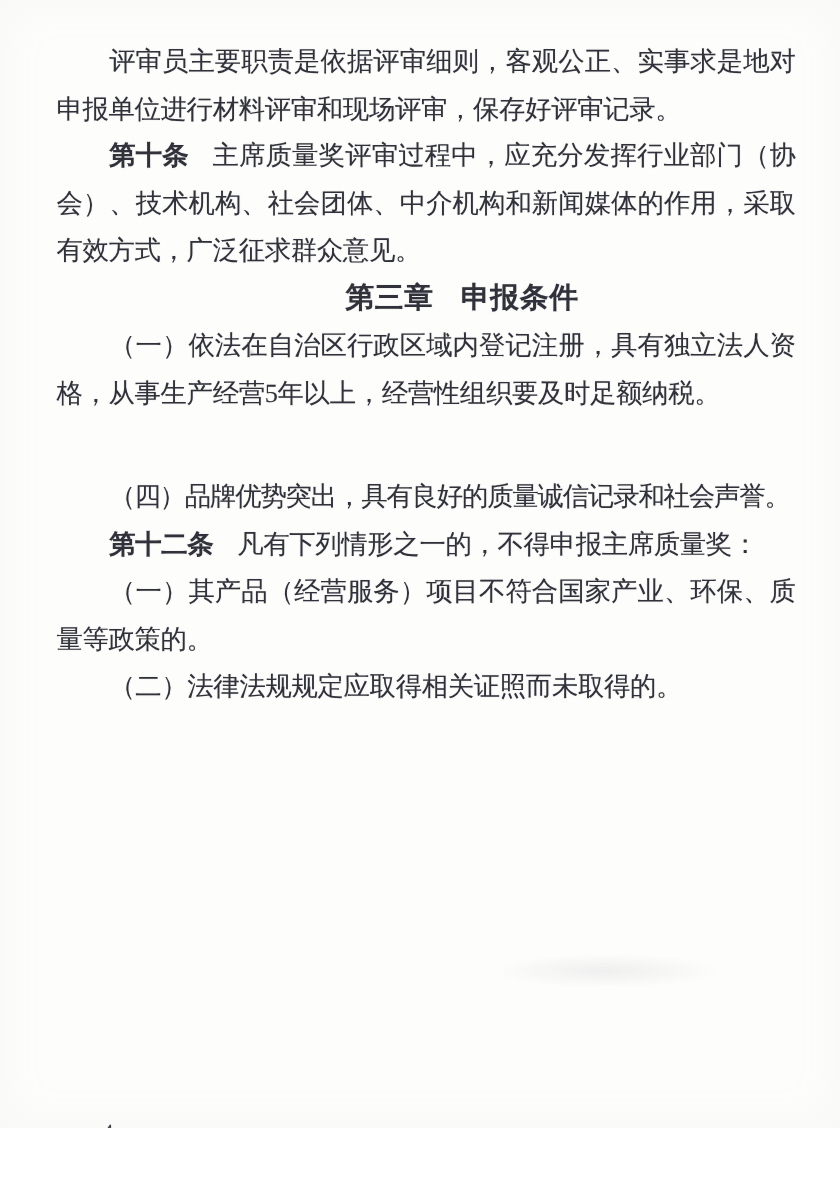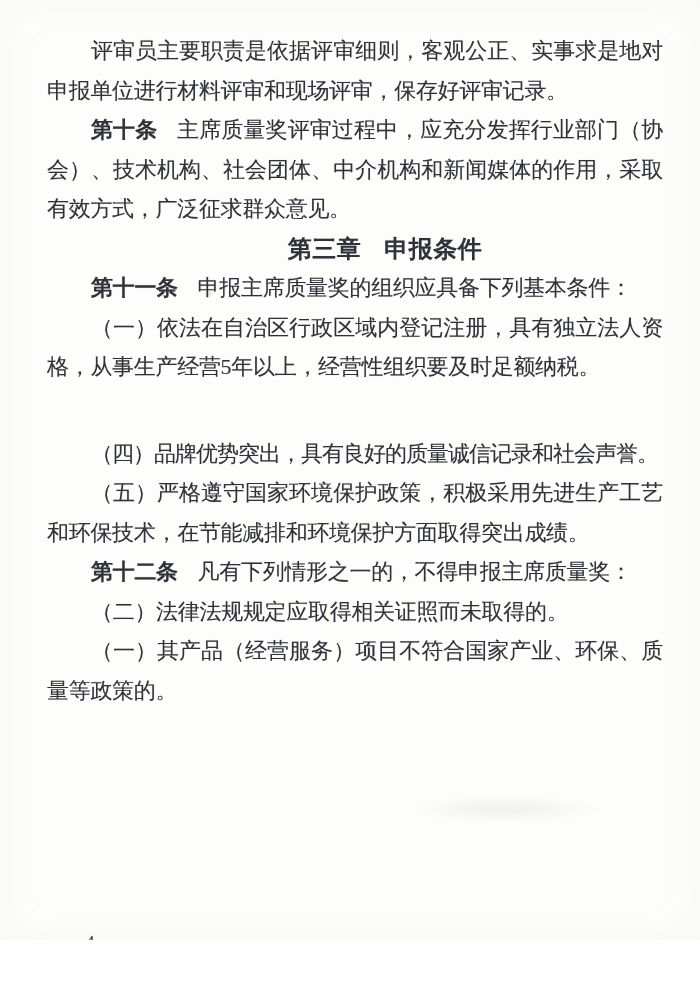--- a/index.html
+++ b/index.html
@@ -73,35 +73,33 @@
 <div class="page">
 
   <div class="content">
 
     <p><span>评审员主要职责是依据评审细则，客观公正、实事求是地对申报单位进行材料评审和现场评审，保存好评审记录。</span></p>
 
     <p><span class="lead">第十条</span><span>主席质量奖评审过程中，应充分发挥行业部门（协会）、技术机构、社会团体、中介机构和新闻媒体的作用，采取有效方式，广泛征求群众意见。</span></p>
 
     <p class="chapter"><span class="chapter-label">第三章</span><span>申报条件</span></p>
 
-    <p><span class="lead">第十一条</span><span>申报主席质量奖的组织应具备下列基本条件：</span></p>
 
     <p><span>（一）依法在自治区行政区域内登记注册，具有独立法人资格，从事生产经营5年以上，经营性组织要及时足额纳税。</span></p>
 
 
 
     <p class="tighter"><span>（四）品牌优势突出，具有良好的质量诚信记录和社会声誉。</span></p>
 
-    <p><span>（五）严格遵守国家环境保护政策，积极采用先进生产工艺和环保技术，在节能减排和环境保护方面取得突出成绩。</span></p>
 
     <p><span class="lead">第十二条</span><span>凡有下列情形之一的，不得申报主席质量奖：</span></p>
 
+    <p><span>（一）其产品（经营服务）项目不符合国家产业、环保、质量等政策的。</span></p>
+
     <p><span>（二）法律法规规定应取得相关证照而未取得的。</span></p>
-
-    <p><span>（一）其产品（经营服务）项目不符合国家产业、环保、质量等政策的。</span></p>
 
   </div>
 
   <div class="page-number">– 4 –</div>
 
   <div class="smudge smudge-1"></div>
   <div class="smudge smudge-2"></div>
   <div class="smudge smudge-3"></div>
 
 </div>

